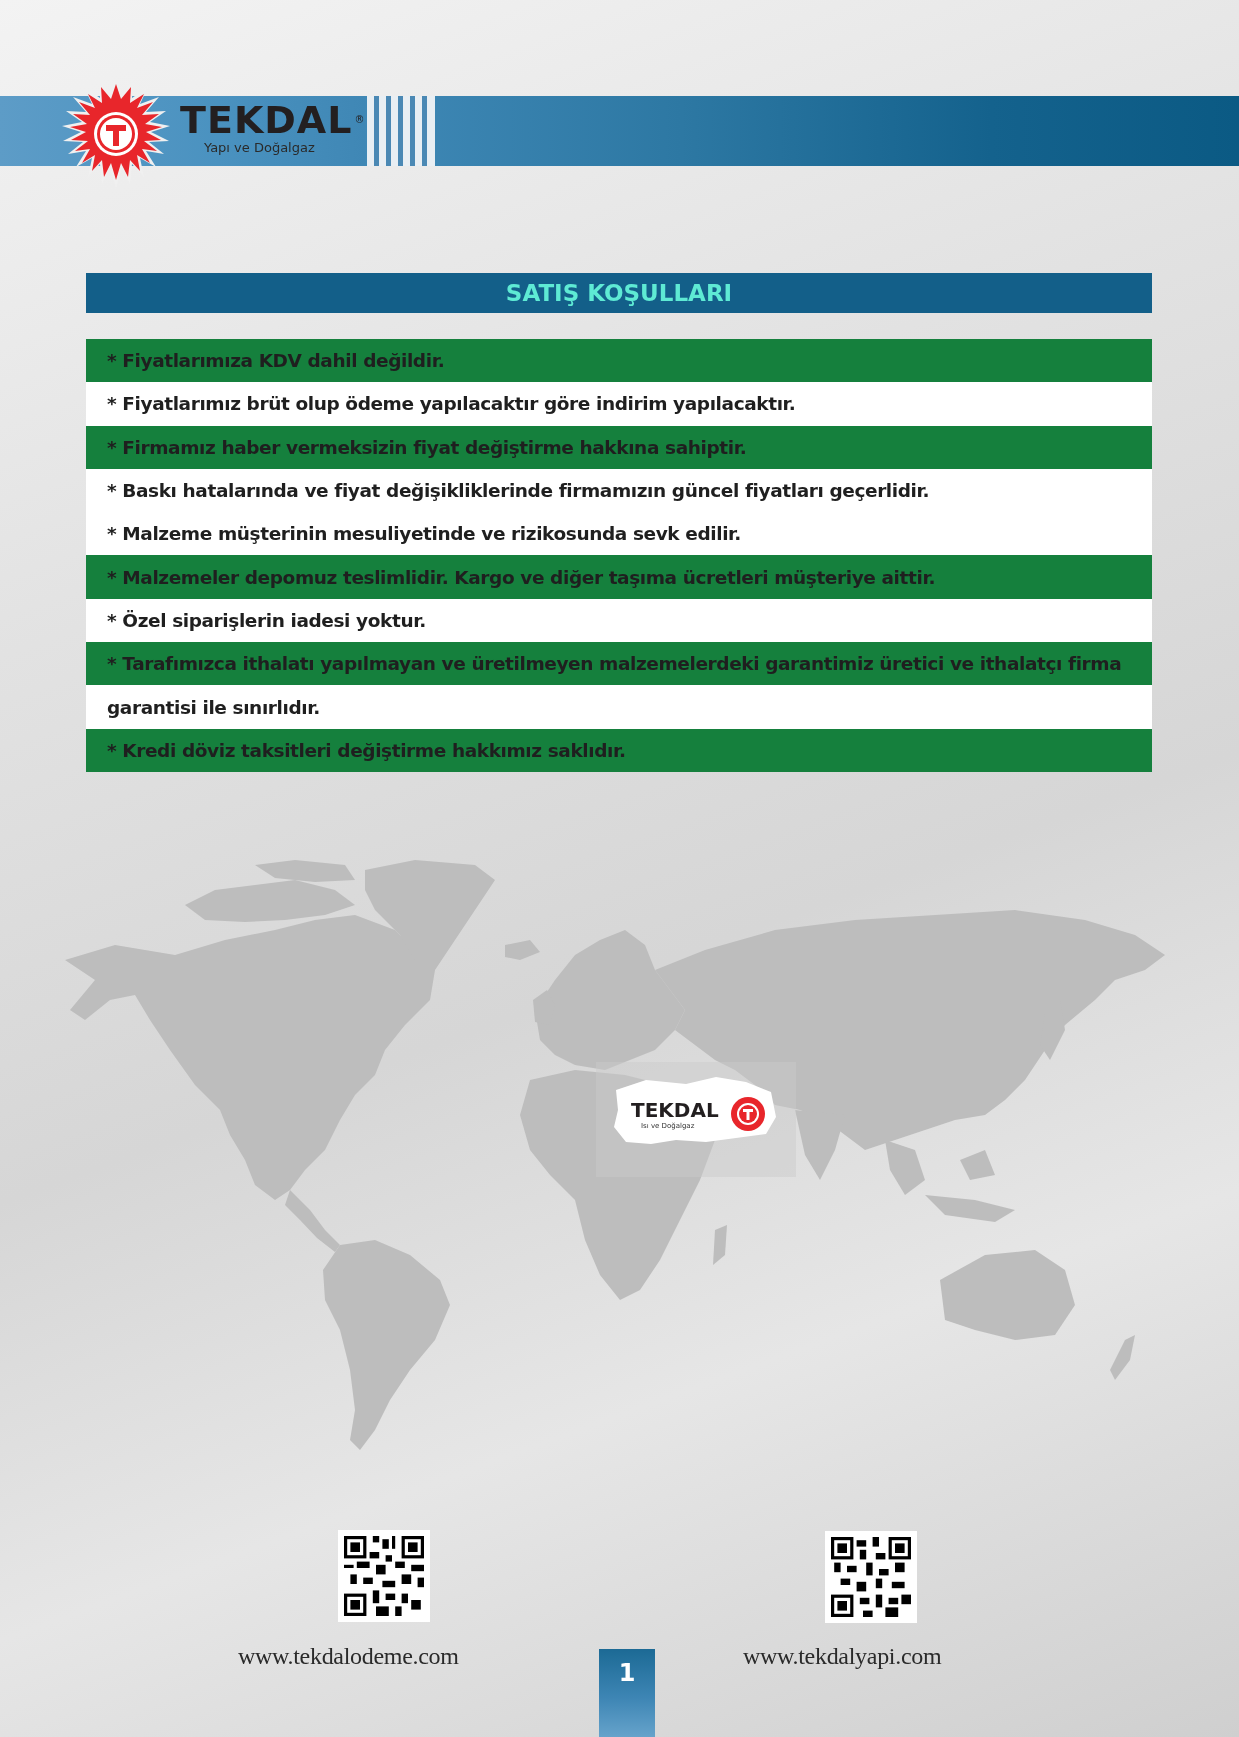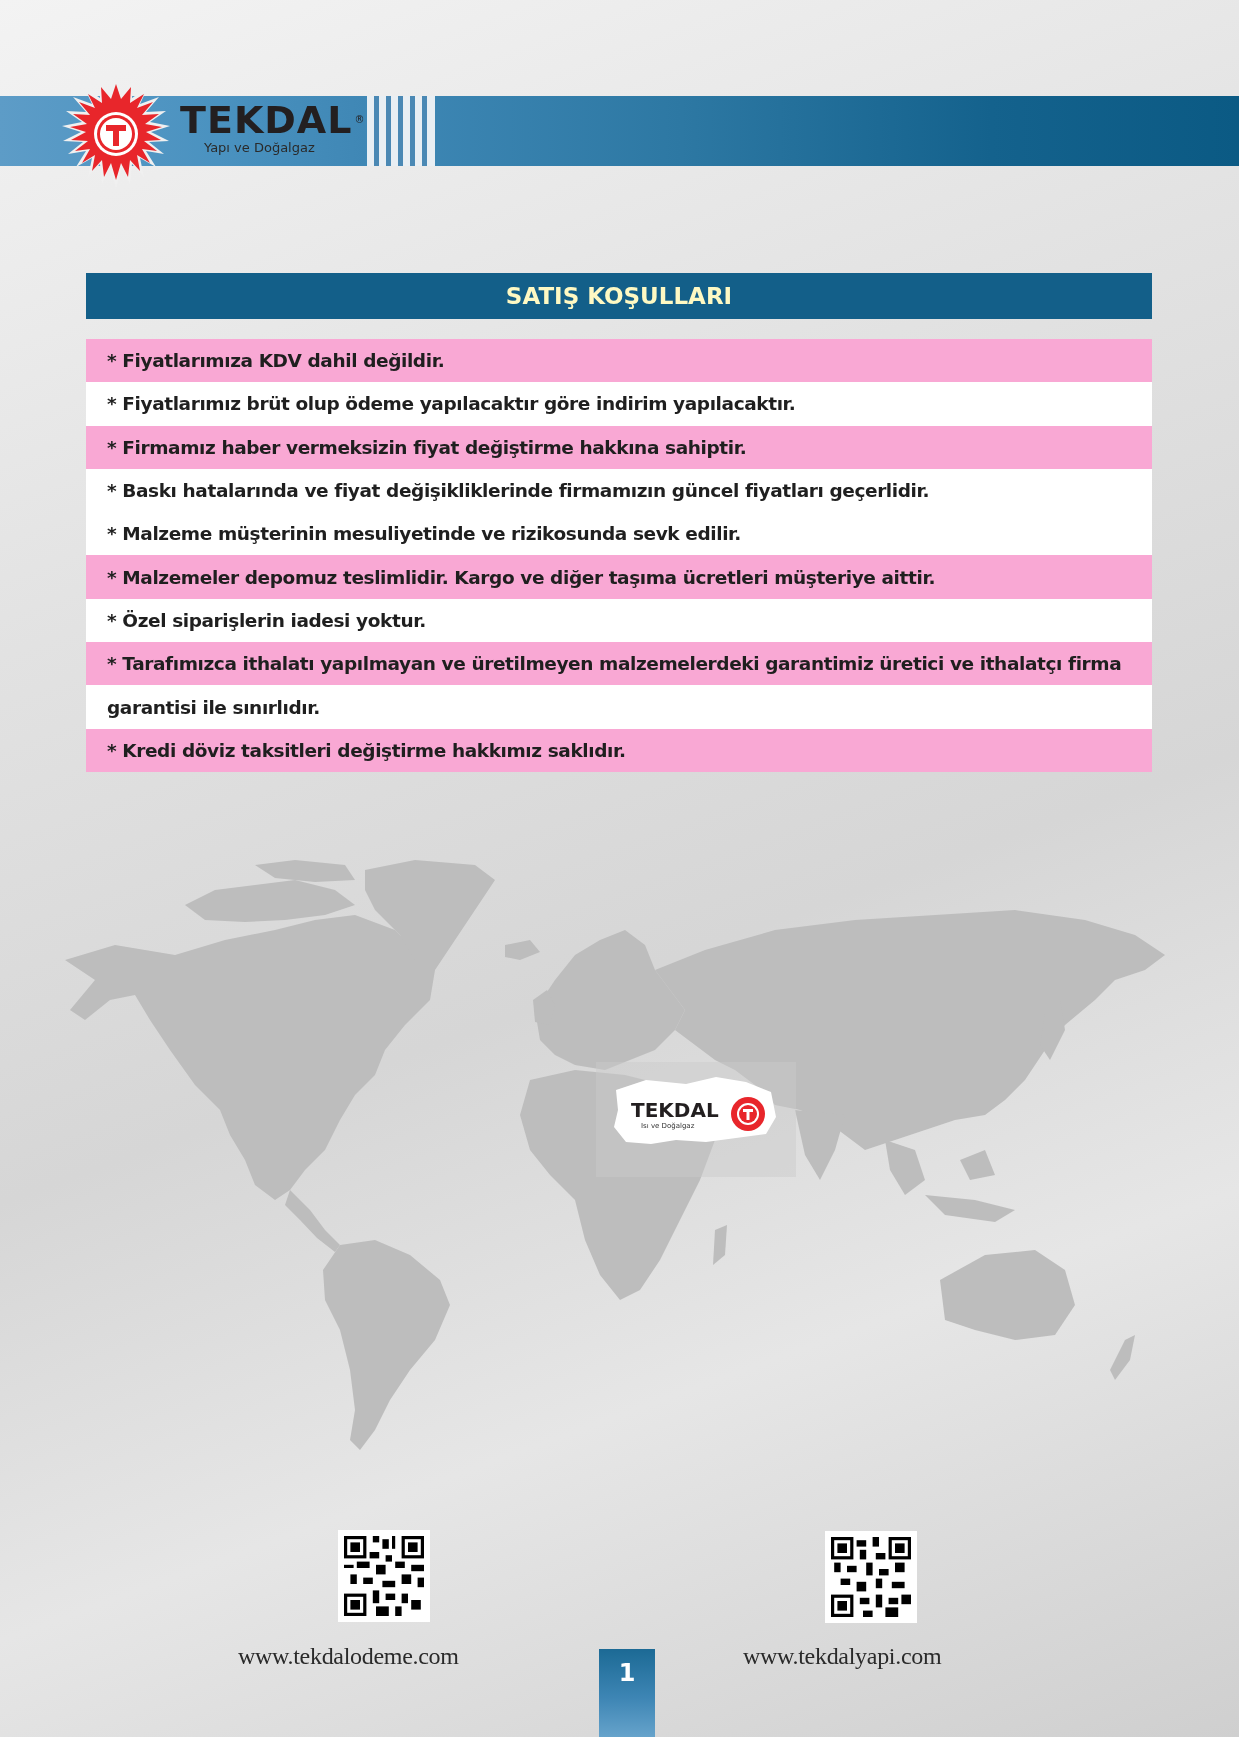--- a/index.html
+++ b/index.html
@@ -32,33 +32,33 @@
       font-family: "DejaVu Sans", sans-serif; font-weight: 900; font-size: 38px;
       color: #231f20; letter-spacing: 1px; line-height: 40px; text-align: right;
     }
     .brand-name sup { font-size: 10px; font-weight: normal; vertical-align: top; margin-left: 2px; }
     .brand-sub {
       font-family: "DejaVu Sans", sans-serif; font-size: 13px; color: #2a2a2a;
       margin-left: 24px; line-height: 16px;
     }
     
     .title-bar {
-      position: absolute; left: 86px; top: 273px; width: 1066px; height: 46px;
-      background: #135f89; color: #fef9c3;
+      position: absolute; left: 86px; top: 273px; width: 1066px; height: 40px;
+      background: #135f89; color: #5eead4;
       display: flex; align-items: center; justify-content: center;
       font-family: "DejaVu Sans", sans-serif; font-weight: bold; font-size: 23px;
     }
     
     .conditions { position: absolute; left: 86px; top: 339px; width: 1066px; }
     .cond-row {
       height: 43.3px; display: flex; align-items: center; padding-left: 21px;
       font-family: "DejaVu Sans", sans-serif; font-weight: bold; font-size: 18.5px;
       color: #1f1f1f; letter-spacing: -0.4px;
     }
-    .cond-row.gray { background: #f9a8d4; }
+    .cond-row.gray { background: #15803d; }
     .cond-row.white { background: #ffffff; }
     
     .map { position: absolute; left: 55px; top: 860px; width: 1130px; height: 620px; }
     .turkey-badge { position: absolute; left: 596px; top: 1062px; width: 200px; height: 115px; }
     
     .qr { position: absolute; width: 92px; height: 92px; background: #fff; padding: 6px; }
     .qr-left { left: 338px; top: 1530px; }
     .qr-right { left: 825px; top: 1531px; }
     
     .url {

